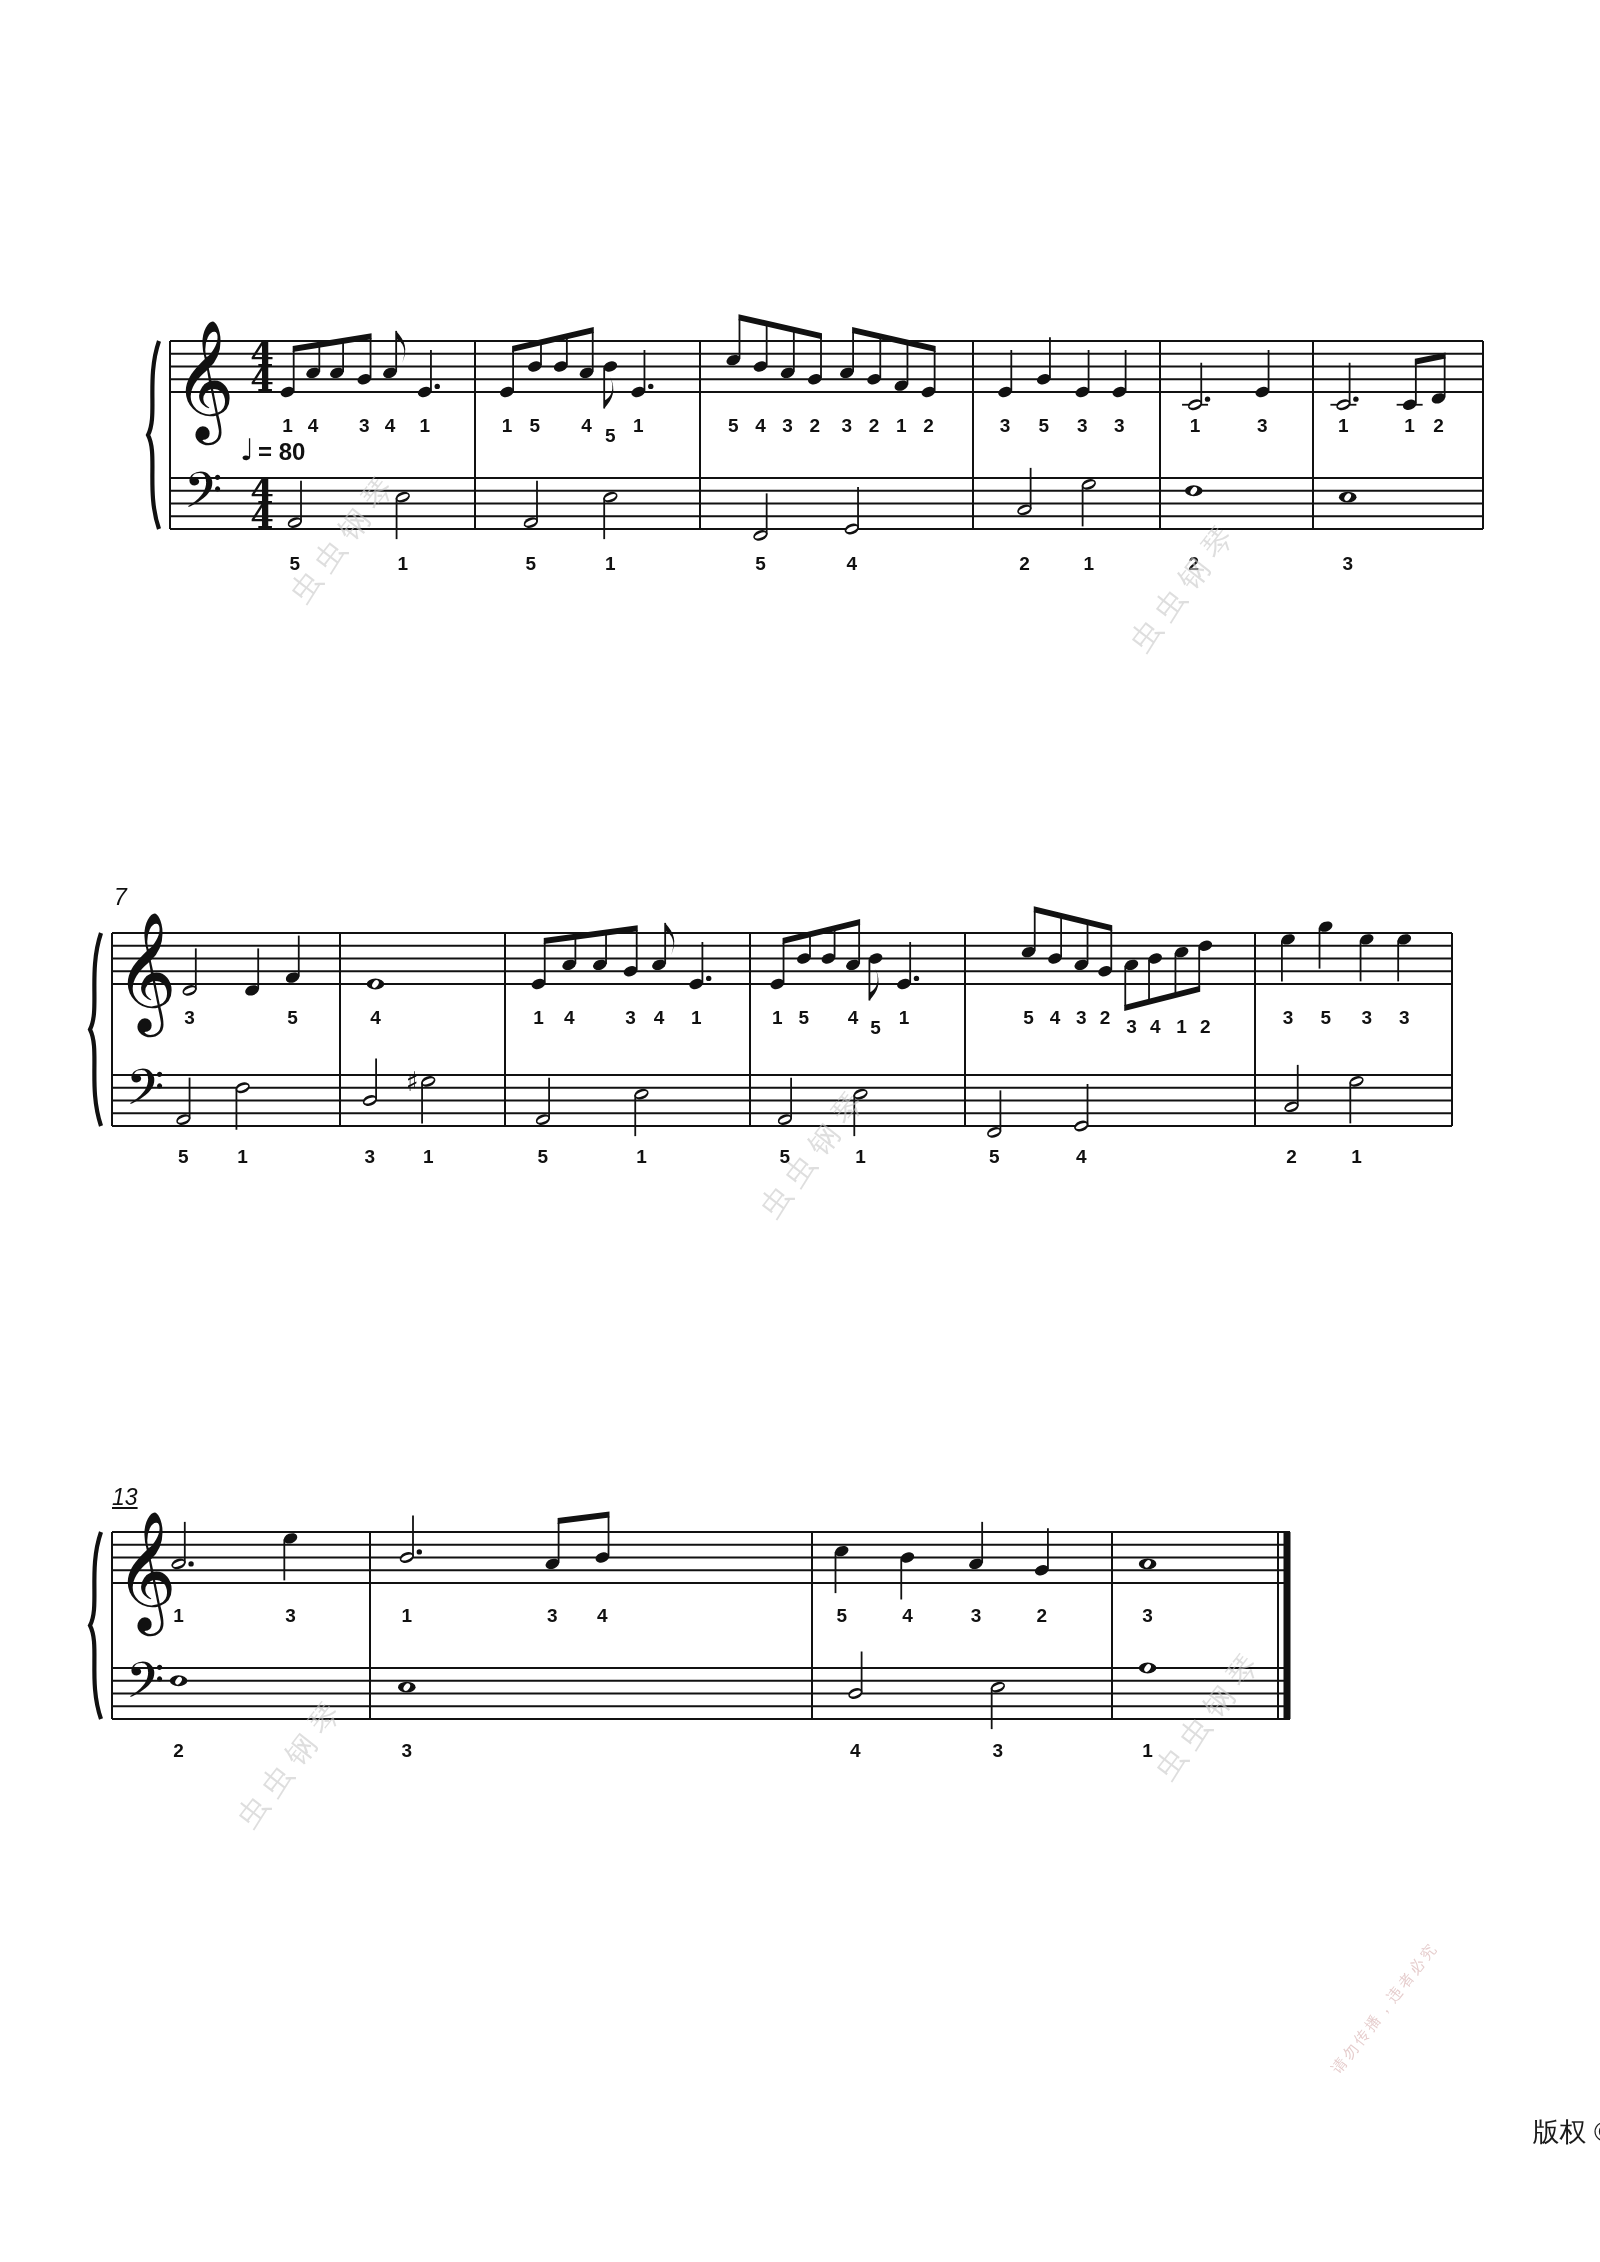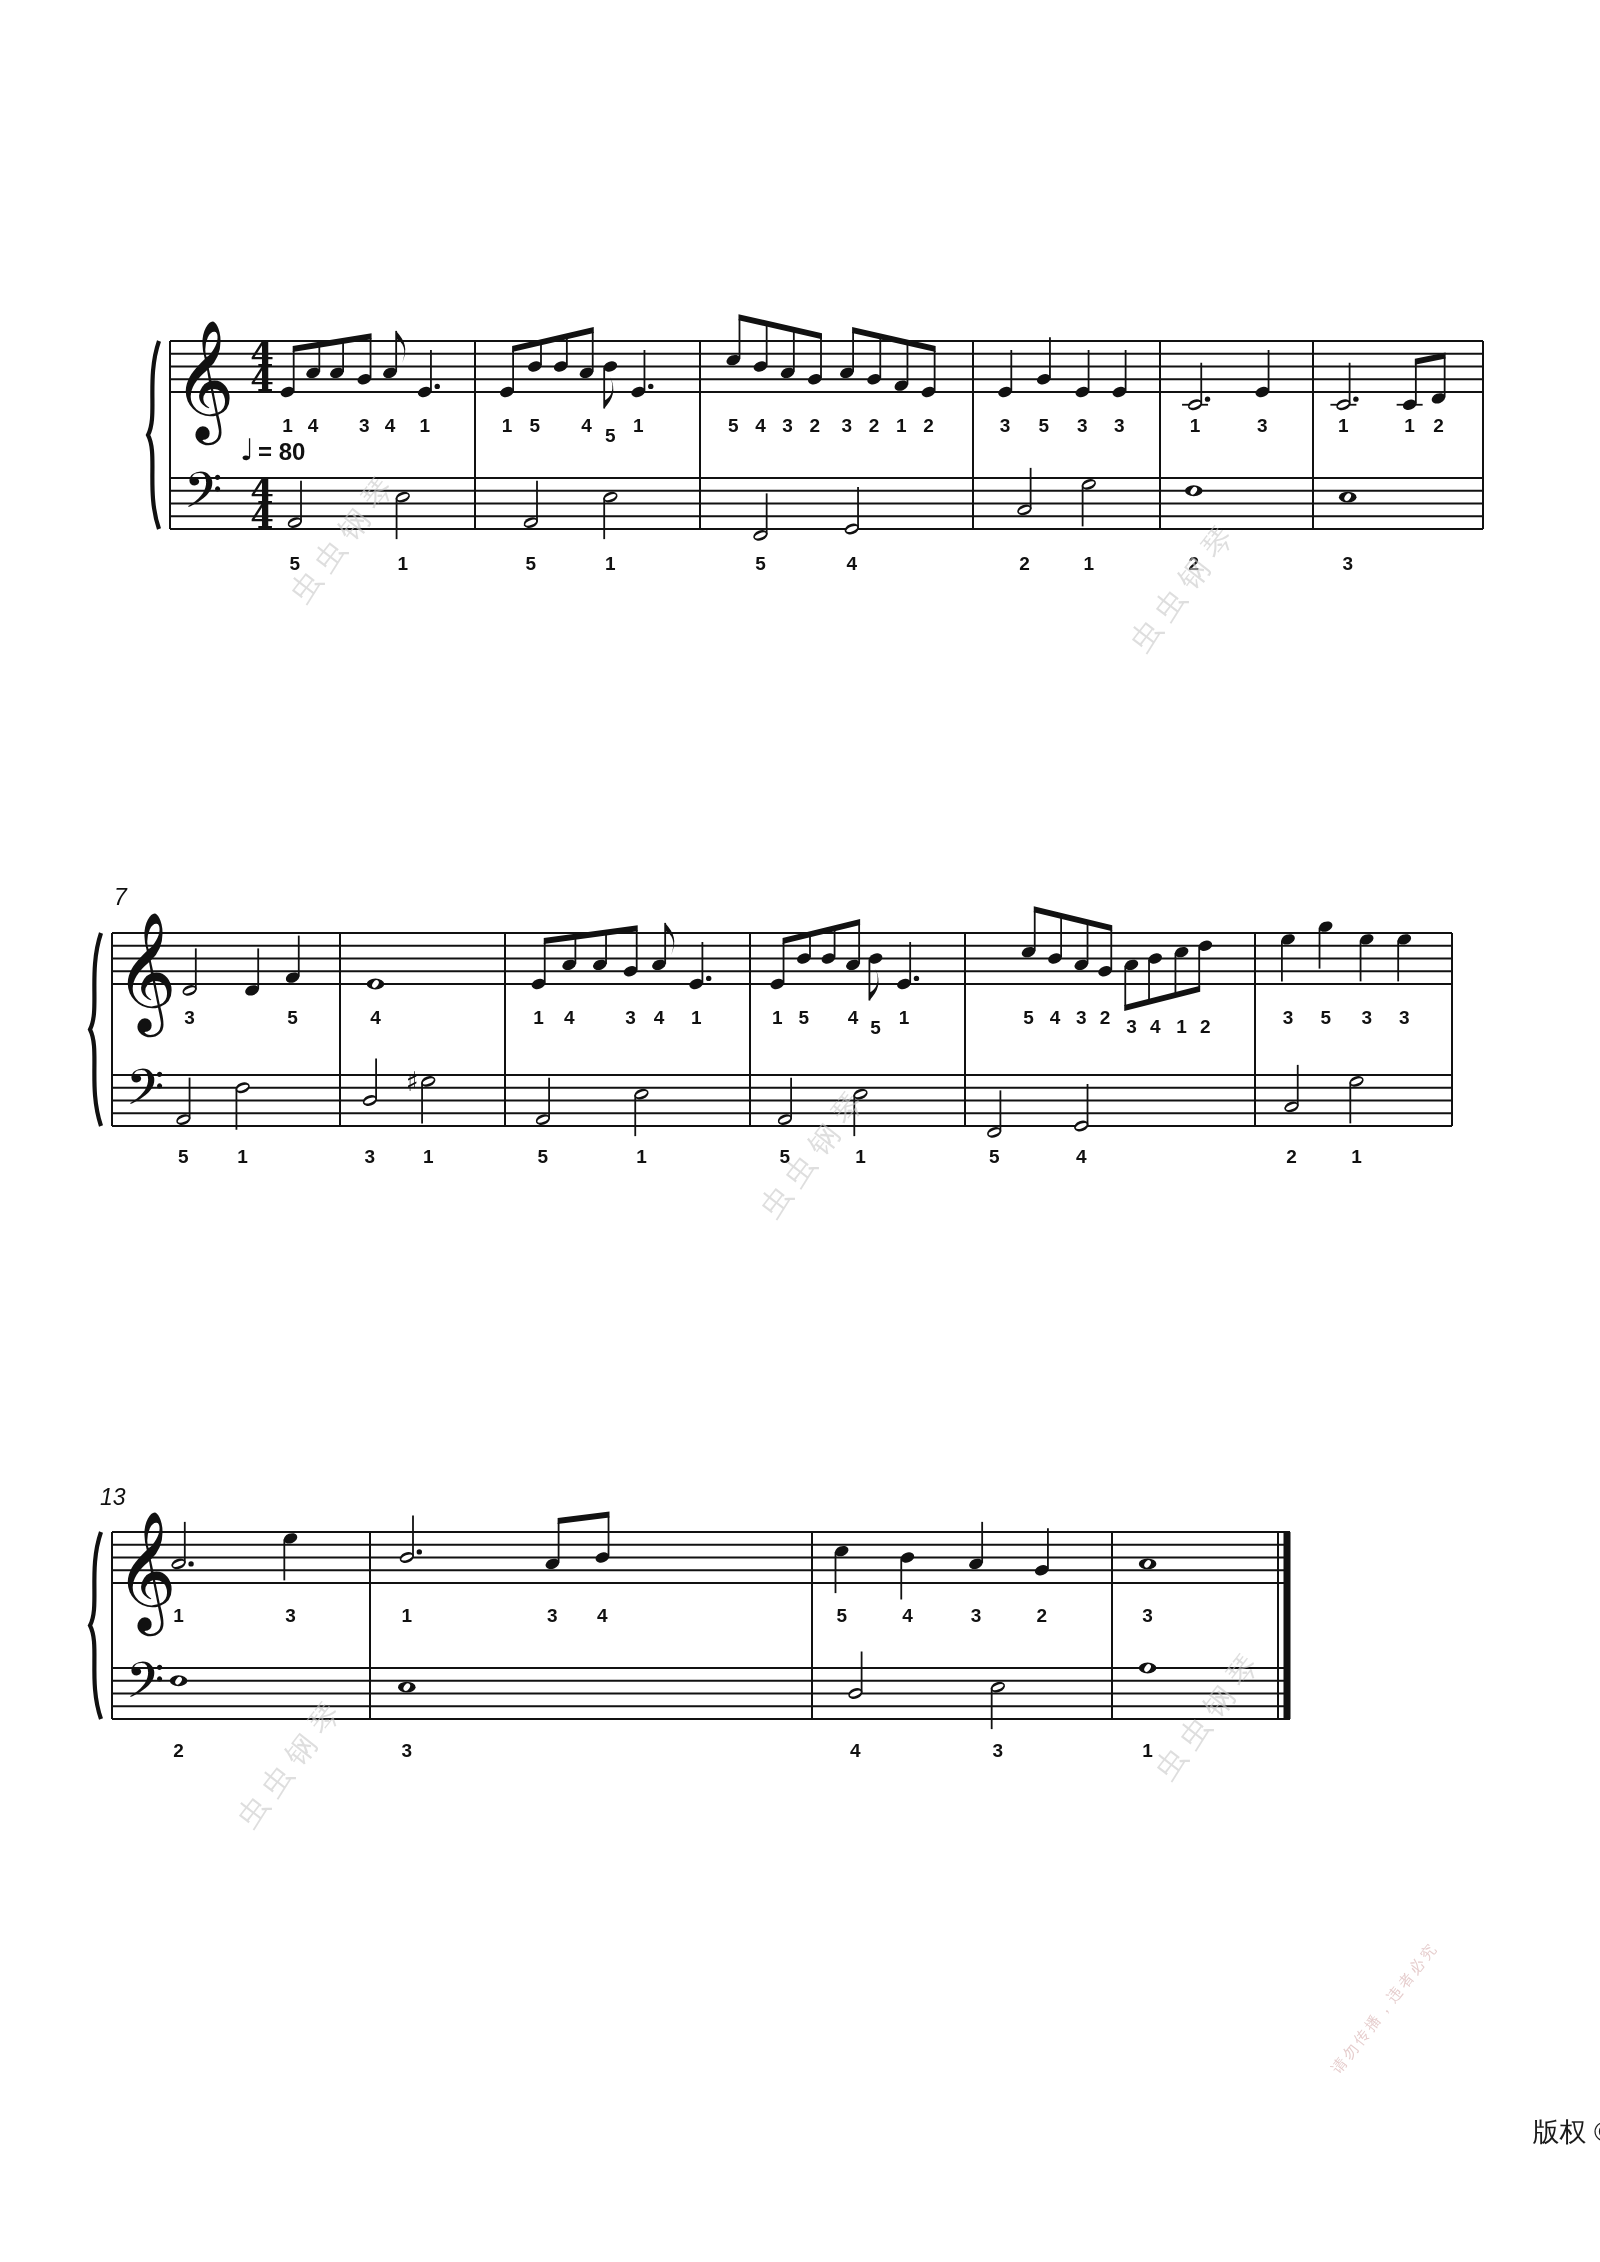--- a/index.html
+++ b/index.html
@@ -627,16 +627,16 @@
   <div id="wmlayer">
       <div class="wm" style="left: 345px; top: 537px; color: rgb(201, 201, 201);">虫虫钢琴</div>
       <div class="wm" style="left: 1185px; top: 586px; color: rgb(201, 201, 201);">虫虫钢琴</div>
       <div class="wm" style="left: 815px; top: 1152px; color: rgb(201, 201, 201);">虫虫钢琴</div>
       <div class="wm" style="left: 292px; top: 1762px; color: rgb(201, 201, 201);">虫虫钢琴</div>
       <div class="wm" style="left: 1210px; top: 1714px; color: rgb(201, 201, 201);">虫虫钢琴</div>
       <div class="wm small" style="left: 1385px; top: 2008px; color: rgb(223, 192, 192);">请勿传播，违者必究</div>
     </div>
   <div id="labels">
       <div class="mlabel" style="left: 114px; top: 884px;">7</div>
-      <div class="mlabel" style="left: 100px; top: 1484px;">13</div>
+      <div class="mlabel" style="left: 112px; top: 1484px; text-decoration: underline;">13</div>
     </div>
   <div class="footer">版权 ©</div>
 </div>
 
 </body></html>

